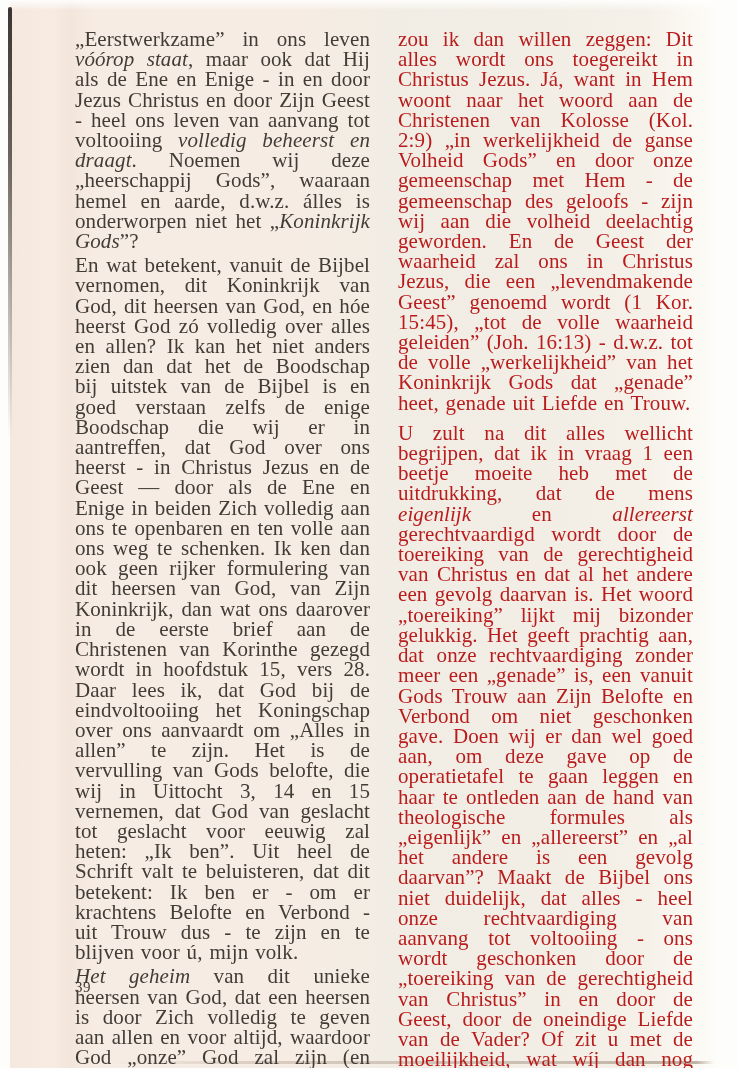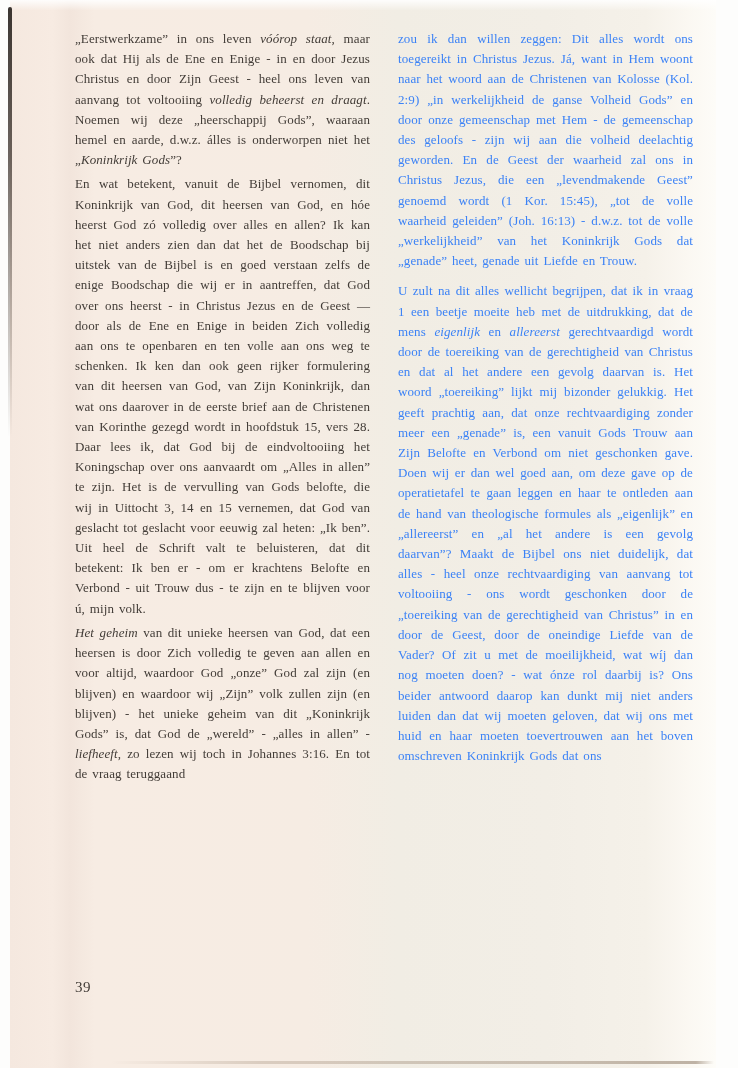--- a/index.html
+++ b/index.html
@@ -74,21 +74,21 @@
     height: 1068px;
     display: flex;
     gap: 28px;
     padding: 29px 23px 0 65px;
     box-sizing: border-box;
   }
   .column {
     width: 295px;
     flex: 0 0 295px;
     color: #423c37;
-    font-size: 13px;
+    font-size: 21px;
     line-height: 20.2px;
     text-align: justify;
     letter-spacing: 0.1px;
     word-spacing: 1.5px;
   }
   .column p {
     margin: 0;
   }
   .column p + p {
     margin-top: 4px;
@@ -115,20 +115,20 @@
   <div class="paper"></div>
   <div class="edge-left"></div>
   <div class="edge-bottom"></div>
 
   <div class="text-area">
     <div class="column" data-column="left" style="color: rgb(66, 60, 55);">
         <p><span>„Eerstwerkzame” in ons leven </span><em>vóórop staat</em><span>, maar ook dat Hij als de Ene en Enige - in en door Jezus Christus en door Zijn Geest - heel ons leven van aanvang tot voltooiing </span><em>volledig beheerst en draagt</em><span>. Noemen wij deze „heerschappij Gods”, waaraan hemel en aarde, d.w.z. álles is onderworpen niet het „</span><em>Koninkrijk Gods</em><span>”?</span></p>
         <p><span>En wat betekent, vanuit de Bijbel vernomen, dit Koninkrijk van God, dit heersen van God, en hóe heerst God zó volledig over alles en allen? Ik kan het niet anders zien dan dat het de Boodschap bij uitstek van de Bijbel is en goed verstaan zelfs de enige Boodschap die wij er in aantreffen, dat God over ons heerst - in Christus Jezus en de Geest — door als de Ene en Enige in beiden Zich volledig aan ons te openbaren en ten volle aan ons weg te schenken. Ik ken dan ook geen rijker formulering van dit heersen van God, van Zijn Koninkrijk, dan wat ons daarover in de eerste brief aan de Christenen van Korinthe gezegd wordt in hoofdstuk 15, vers 28. Daar lees ik, dat God bij de eindvoltooiing het Koningschap over ons aanvaardt om „Alles in allen” te zijn. Het is de vervulling van Gods belofte, die wij in Uittocht 3, 14 en 15 vernemen, dat God van geslacht tot geslacht voor eeuwig zal heten: „Ik ben”. Uit heel de Schrift valt te beluisteren, dat dit betekent: Ik ben er - om er krachtens Belofte en Verbond - uit Trouw dus - te zijn en te blijven voor ú, mijn volk.</span></p>
         <p><em>Het geheim</em><span> van dit unieke heersen van God, dat een heersen is door Zich volledig te geven aan allen en voor altijd, waardoor God „onze” God zal zijn (en blijven) en waardoor wij „Zijn” volk zullen zijn (en blijven) - het unieke geheim van dit „Koninkrijk Gods” is, dat God de „wereld” - „alles in allen” - </span><em>liefheeft</em><span>, zo lezen wij toch in Johannes 3:16. En tot de vraag teruggaand</span></p>
       </div>
-    <div class="column" data-column="right" style="color: #3b82f6;">
+    <div class="column" data-column="right" style="color: #b91c1c;">
         <p><span>zou ik dan willen zeggen: Dit alles wordt ons toegereikt in Christus Jezus. Já, want in Hem woont naar het woord aan de Christenen van Kolosse (Kol. 2:9) „in werkelijkheid de ganse Volheid Gods” en door onze gemeenschap met Hem - de gemeenschap des geloofs - zijn wij aan die volheid deelachtig geworden. En de Geest der waarheid zal ons in Christus Jezus, die een „levendmakende Geest” genoemd wordt (1 Kor. 15:45), „tot de volle waarheid geleiden” (Joh. 16:13) - d.w.z. tot de volle „werkelijkheid” van het Koninkrijk Gods dat „genade” heet, genade uit Liefde en Trouw.</span></p>
         <p><span>U zult na dit alles wellicht begrijpen, dat ik in vraag 1 een beetje moeite heb met de uitdrukking, dat de mens </span><em>eigenlijk</em><span> en </span><em>allereerst</em><span> gerechtvaardigd wordt door de toereiking van de gerechtigheid van Christus en dat al het andere een gevolg daarvan is. Het woord „toereiking” lijkt mij bizonder gelukkig. Het geeft prachtig aan, dat onze rechtvaardiging zonder meer een „genade” is, een vanuit Gods Trouw aan Zijn Belofte en Verbond om niet geschonken gave. Doen wij er dan wel goed aan, om deze gave op de operatietafel te gaan leggen en haar te ontleden aan de hand van theologische formules als „eigenlijk” en „allereerst” en „al het andere is een gevolg daarvan”? Maakt de Bijbel ons niet duidelijk, dat alles - heel onze rechtvaardiging van aanvang tot voltooiing - ons wordt geschonken door de „toereiking van de gerechtigheid van Christus” in en door de Geest, door de oneindige Liefde van de Vader? Of zit u met de moeilijkheid, wat wíj dan nog moeten doen? - wat ónze rol daarbij is? Ons beider antwoord daarop kan dunkt mij niet anders luiden dan dat wij moeten geloven, dat wij ons met huid en haar moeten toevertrouwen aan het boven omschreven Koninkrijk Gods dat ons</span></p>
       </div>
   </div>
 
   <div class="page-number" style="color: rgb(66, 60, 55);">39</div>
 </div>
 
 </body></html>

